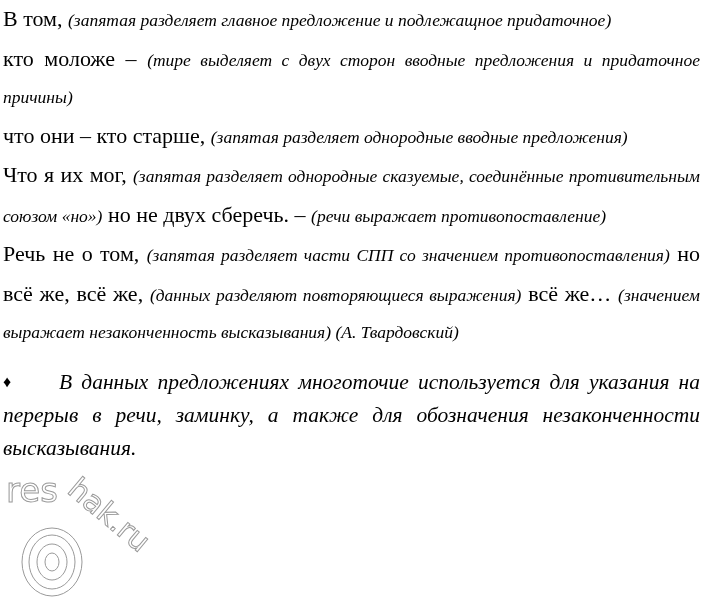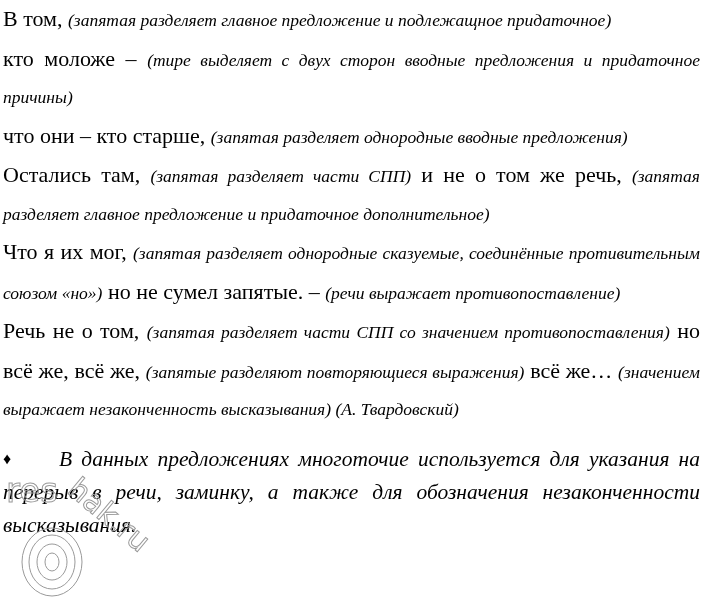--- a/index.html
+++ b/index.html
@@ -62,25 +62,24 @@
 </head>
 <body>
 
 <div class="page">
   <p class="para"><span class="main">В том, </span><span class="note">(запятая разделяет главное предложение и подлежащное придаточное)</span></p>
 
   <p class="para"><span class="main">кто моложе – </span><span class="note">(тире выделяет с двух сторон вводные предложения и придаточное причины)</span></p>
 
   <p class="para"><span class="main">что они – кто старше, </span><span class="note">(запятая разделяет однородные вводные предложения)</span></p>
 
-  <p class="para"><span class="main">Остались там, </span><span class="note">(запятая разделяет части СПП)</span><span class="main"> и не о том же речь, </span><span class="note">(запятая разделяет главное предложение и придаточное дополнительное)</span></p>
 
-  <p class="para"><span class="main">Что я их мог, </span><span class="note">(запятая разделяет однородные сказуемые, соединённые противительным союзом «но»)</span><span class="main"> но не сумел запятые. – </span><span class="note">(речи выражает противопоставление)</span></p>
+  <p class="para"><span class="main">Что я их мог, </span><span class="note">(запятая разделяет однородные сказуемые, соединённые противительным союзом «но»)</span><span class="main"> но не двух сберечь. – </span><span class="note">(речи выражает противопоставление)</span></p>
 
-  <p class="para"><span class="main">Речь не о том, </span><span class="note">(запятая разделяет части СПП со значением противопоставления)</span><span class="main"> но всё же, всё же, </span><span class="note">(запятые разделяют повторяющиеся выражения)</span><span class="main"> всё же… </span><span class="note">(значением выражает незаконченность высказывания) (А. Твардовский)</span></p>
+  <p class="para"><span class="main">Речь не о том, </span><span class="note">(запятая разделяет части СПП со значением противопоставления)</span><span class="main"> но всё же, всё же, </span><span class="note">(данных разделяют повторяющиеся выражения)</span><span class="main"> всё же… </span><span class="note">(значением выражает незаконченность высказывания) (А. Твардовский)</span></p>
 
   <p class="conclusion"><span class="bullet">♦</span><span>В данных предложениях многоточие используется для указания на перерыв в речи, заминку, а также для обозначения незаконченности высказывания.</span></p>
 </div>
 
 <svg class="watermark" viewBox="0 0 180 139" xmlns="http://www.w3.org/2000/svg">
   <g fill="none" stroke="#9a9a9a" stroke-width="1">
 
     <text x="6" y="40" font-family="DejaVu Sans, sans-serif" font-size="34" fill="none" stroke="#9a9a9a" stroke-width="1">res</text>
     <text x="0" y="0" font-family="DejaVu Sans, sans-serif" font-size="30" fill="none" stroke="#9a9a9a" stroke-width="1" transform="translate(66,30) rotate(40)">hak.ru</text>
 

